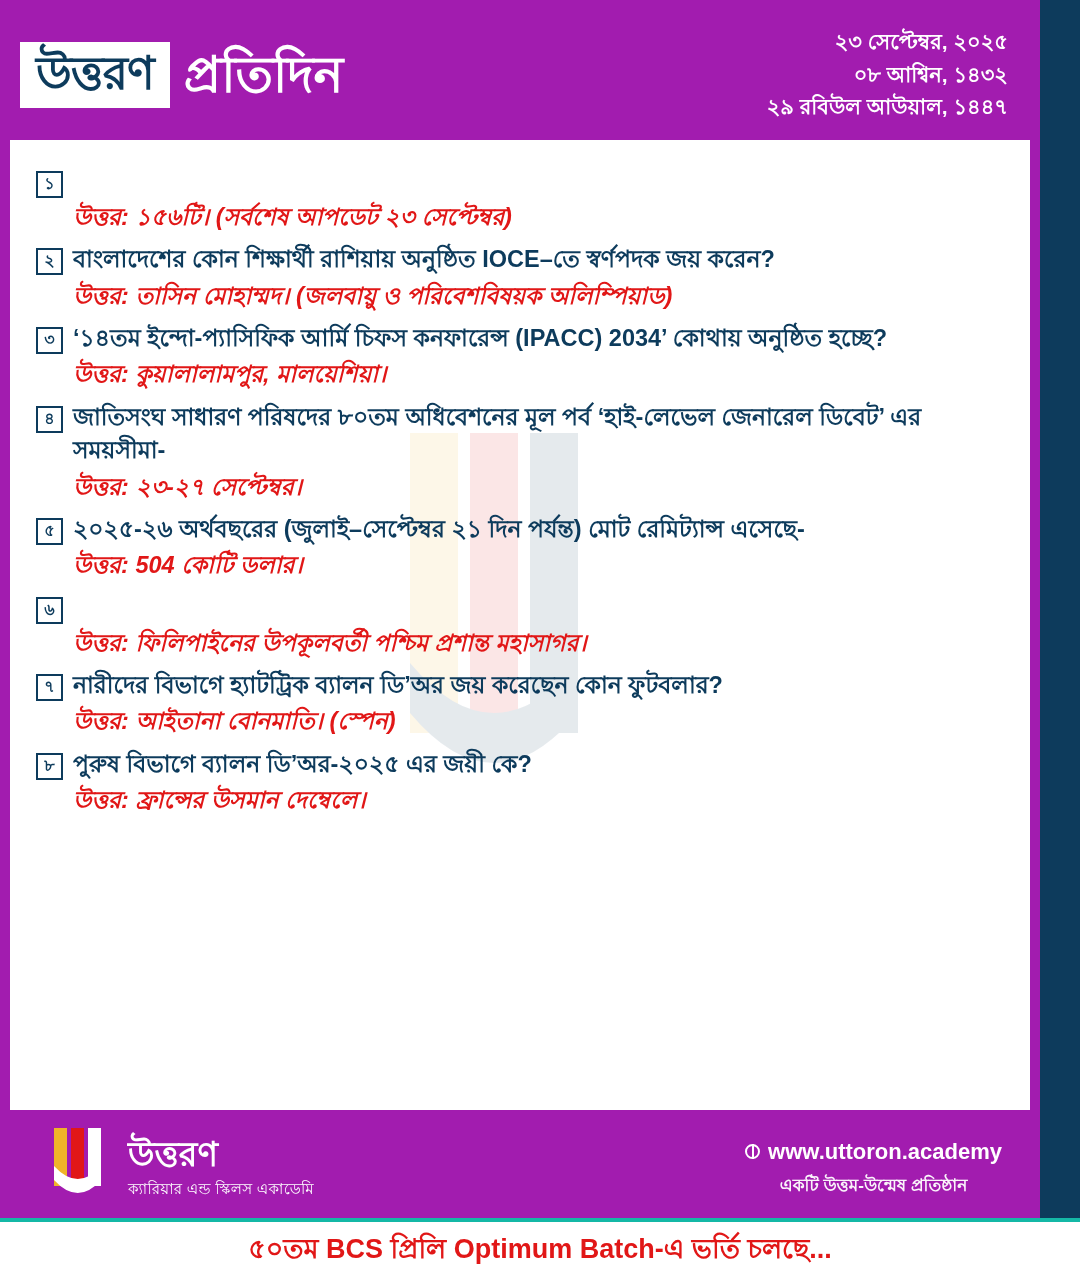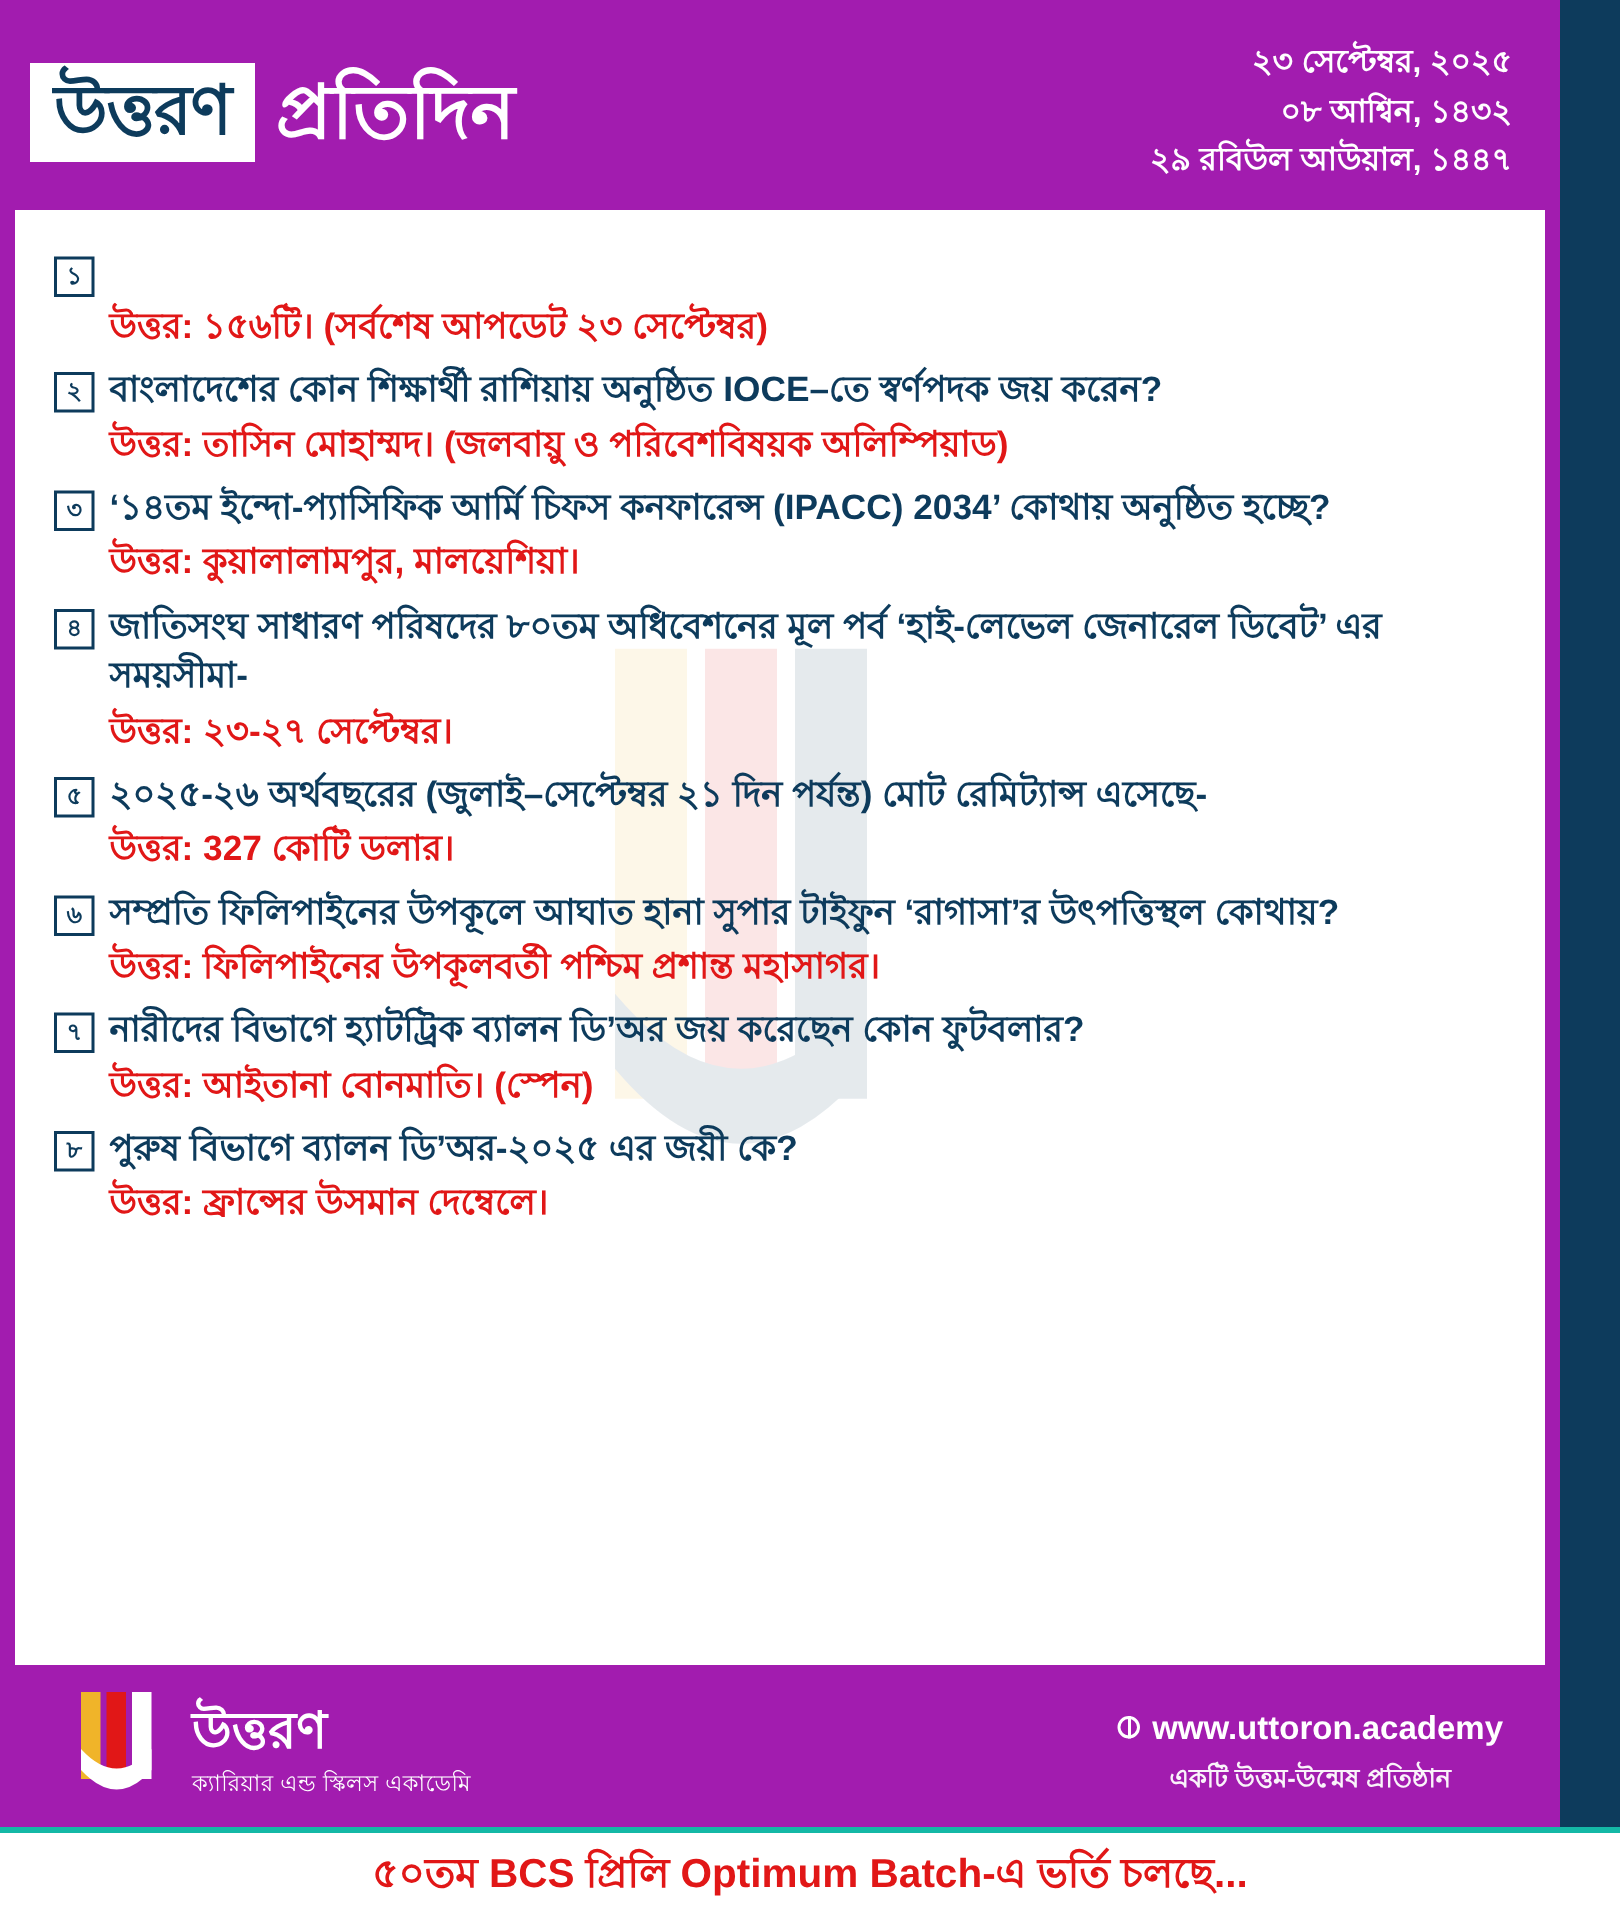--- a/index.html
+++ b/index.html
@@ -101,20 +101,21 @@
     font-weight: bold;
     line-height: 1.42;
   }
   .a-text {
     color: #e11717;
     font-size: 23.5px;
     font-weight: bold;
     line-height: 1.42;
     margin-left: 37px;
     margin-top: 3px;
+    font-style: italic;
   }
 
   
   .footer {
     height: 118px;
     display: flex;
     align-items: center;
     justify-content: space-between;
     padding: 0 28px 0 40px;
   }
@@ -253,27 +254,26 @@
           <div class="q-text">জাতিসংঘ সাধারণ পরিষদের ৮০তম অধিবেশনের মূল পর্ব ‘হাই-লেভেল জেনারেল ডিবেট’ এর সময়সীমা-</div>
         </div>
         <div class="a-text">উত্তর: ২৩-২৭ সেপ্টেম্বর।</div>
       </div>
 
       <div class="qa-item">
         <div class="q-row">
           <div class="q-num">৫</div>
           <div class="q-text">২০২৫-২৬ অর্থবছরের (জুলাই–সেপ্টেম্বর ২১ দিন পর্যন্ত) মোট রেমিট্যান্স এসেছে-</div>
         </div>
-        <div class="a-text">উত্তর: 327 কোটি ডলার।</div>
+        <div class="a-text">উত্তর: 504 কোটি ডলার।</div>
       </div>
 
       <div class="qa-item">
         <div class="q-row">
           <div class="q-num">৬</div>
-          <div class="q-text">সম্প্রতি ফিলিপাইনের উপকূলে আঘাত হানা সুপার টাইফুন ‘রাগাসা’র উৎপত্তিস্থল কোথায়?</div>
         </div>
         <div class="a-text">উত্তর: ফিলিপাইনের উপকূলবর্তী পশ্চিম প্রশান্ত মহাসাগর।</div>
       </div>
 
       <div class="qa-item">
         <div class="q-row">
           <div class="q-num">৭</div>
           <div class="q-text">নারীদের বিভাগে হ্যাটট্রিক ব্যালন ডি’অর জয় করেছেন কোন ফুটবলার?</div>
         </div>
         <div class="a-text">উত্তর: আইতানা বোনমাতি। (স্পেন)</div>

